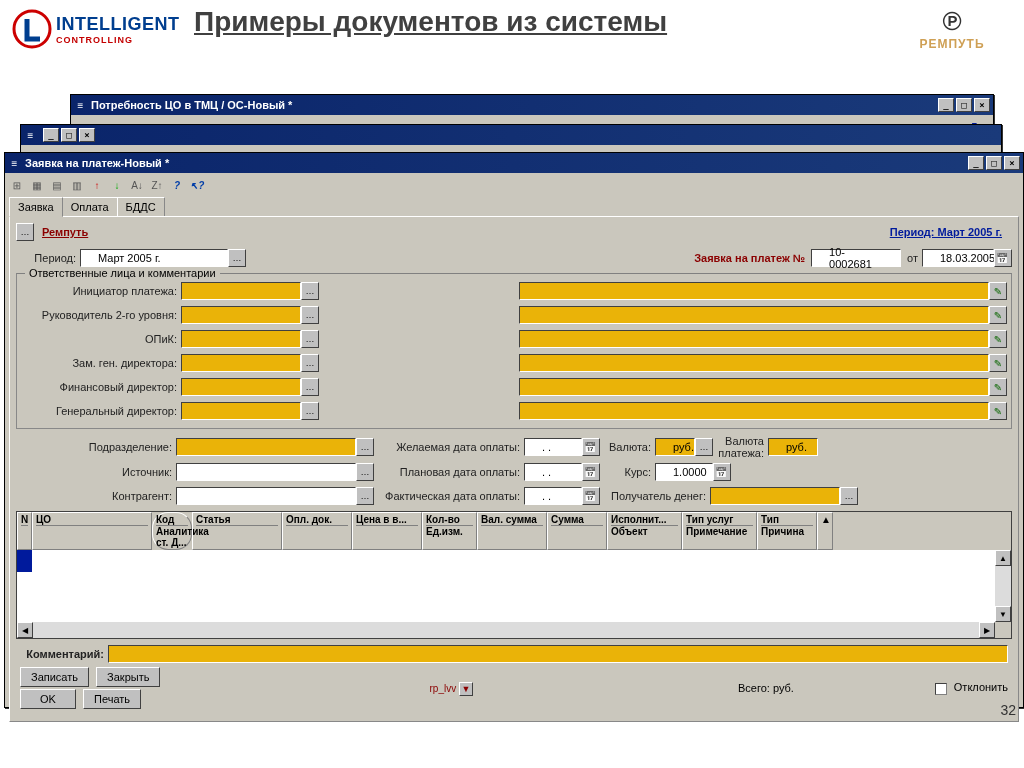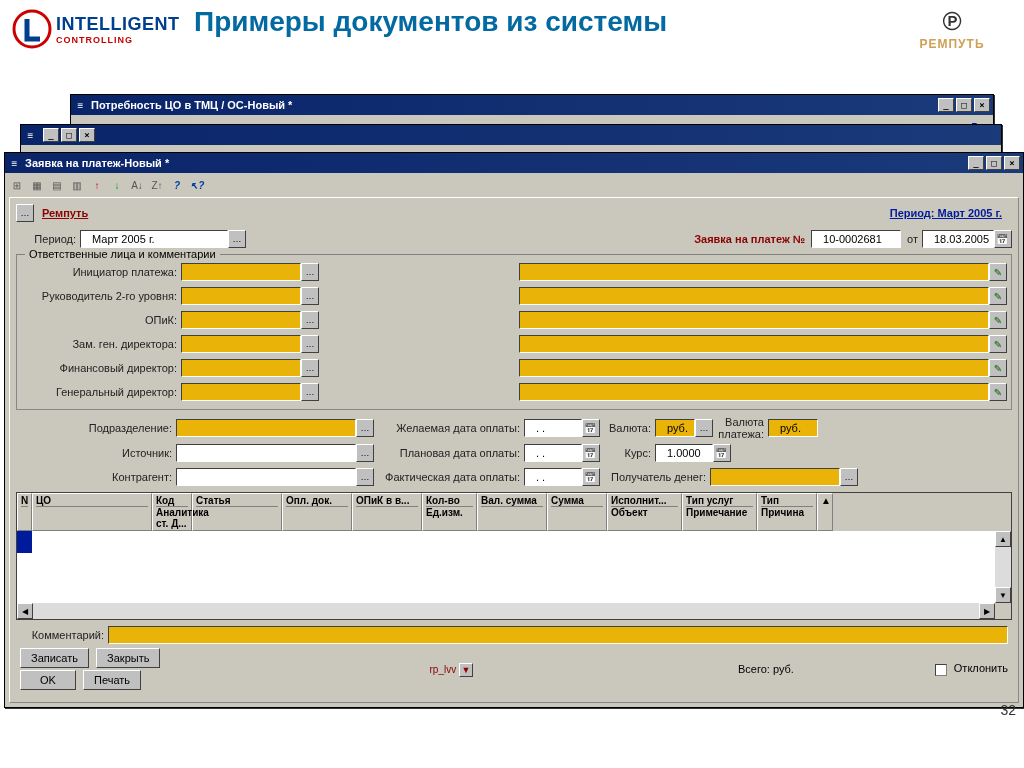--- a/index.html
+++ b/index.html
@@ -5,21 +5,21 @@
 * { box-sizing: border-box; margin: 0; padding: 0; font-family: "MS Sans Serif", Tahoma, Arial, sans-serif; }
 body { background: #fff; width: 1024px; height: 768px; position: relative; overflow: hidden; }
 
 
 .slide-header { display: flex; align-items: flex-start; padding: 6px 12px 4px; }
 .logo-ic { width: 170px; height: 46px; display: flex; align-items: center; }
 .logo-ic svg { width: 40px; height: 40px; }
 .logo-ic .txt { margin-left: 4px; }
 .logo-ic .t1 { color: #003e8f; font-size: 18px; font-weight: bold; letter-spacing: 0.5px; }
 .logo-ic .t2 { color: #c40000; font-size: 9px; font-weight: bold; letter-spacing: 1px; }
-.slide-title { font-size: 28px; font-weight: bold; color: #0369a1; margin-left: 12px; flex: 1; }
+.slide-title { font-size: 28px; font-weight: bold; color: #404040; margin-left: 12px; flex: 1; text-decoration: underline; }
 .logo-remp { width: 120px; text-align: center; }
 .logo-remp .rp-icon { font-size: 26px; font-weight: bold; color: #333; }
 .logo-remp .rp-txt { color: #cfa055; font-size: 12px; font-weight: bold; letter-spacing: 1px; }
 
 
 .win { position: absolute; background: #cac7bd; border: 1px solid #000; box-shadow: 1px 1px 0 #333; }
 .titlebar { height: 20px; background: linear-gradient(to right, #0a246a, #1a3a7a); color: #fff; display: flex; align-items: center; padding: 0 3px; font-size: 11px; }
 .titlebar .doc-icon { width: 13px; height: 13px; margin-right: 4px; display: inline-flex; align-items: center; justify-content: center; }
 .titlebar .doc-icon::before { content: "≡"; color: #fff; font-size: 10px; }
 .titlebar .tb-title { flex: 1; font-weight: bold; }
@@ -39,21 +39,21 @@
 .panel { border: 1px solid #888; border-top-color: #fff; border-left-color: #fff; margin: 0 4px 4px; background: #cac7bd; padding: 6px; font-size: 11px; }
 
 
 .hdr-row { display: flex; align-items: center; margin-bottom: 6px; }
 .link-remp { color: #8b0000; text-decoration: underline; font-weight: bold; margin-left: 8px; }
 .period-label { color: #001a9c; font-weight: bold; margin-left: auto; margin-right: 10px; text-decoration: underline; }
 
 
 .field-row { display: flex; align-items: center; min-height: 22px; margin-bottom: 2px; }
 .lbl { text-align: right; padding-right: 4px; color: #222; }
-.input { background: #fff; border: 1px solid #808080; border-top-color: #404040; border-left-color: #404040; border-bottom-color: #fff; border-right-color: #fff; height: 18px; display: inline-flex; align-items: center; padding: 0 11px; font-size: 11px; }
+.input { background: #fff; border: 1px solid #808080; border-top-color: #404040; border-left-color: #404040; border-bottom-color: #fff; border-right-color: #fff; height: 18px; display: inline-flex; align-items: center; padding: 0 17px; font-size: 11px; }
 .input.ro { background: #eab308; }
 .pickbtn { width: 18px; height: 18px; background: #c0c0c0; border: 1px solid #fff; border-right-color: #404040; border-bottom-color: #404040; display: inline-flex; align-items: center; justify-content: center; font-size: 9px; }
 .calbtn::before { content: "📅"; font-size: 10px; filter: grayscale(100%); }
 .editbtn::before { content: "✎"; color: #0a6600; font-size: 10px; }
 
 .groupbox { border: 1px solid #888; border-top-color: #808080; padding: 6px 4px 4px; margin: 4px 0 6px; position: relative; }
 .groupbox .legend { position: absolute; top: -7px; left: 8px; background: #cac7bd; padding: 0 4px; font-size: 11px; }
 
 .req-title { color: #8b0000; font-weight: bold; }
 
@@ -144,20 +144,25 @@
     <span class="tbtn">▤</span>
     <span class="tbtn">▥</span>
     <span class="tbtn" style="color:#c00;">↑</span>
     <span class="tbtn" style="color:#0a0;">↓</span>
     <span class="tbtn">A↓</span>
     <span class="tbtn">Z↑</span>
     <span class="tbtn help-q">?</span>
     <span class="tbtn help-q">↖?</span>
   </div>
 
+  <div class="tabs">
+    <div class="tab active">Заявка</div>
+    <div class="tab">Оплата</div>
+    <div class="tab">БДДС</div>
+  </div>
 
   <div class="panel">
     <div class="hdr-row">
       <span class="pickbtn">…</span>
       <span class="link-remp">Ремпуть</span>
       <span class="period-label">Период: Март 2005 г.</span>
     </div>
 
     <div class="field-row">
       <span class="lbl" style="width:64px;">Период:</span>
@@ -264,34 +269,34 @@
     <div class="grid" style="position:relative;">
       <div class="grid-header" id="grid-header">
           <div class="gh dbl" style="width: 15px;">
             <span>N</span>
             <span>&nbsp;</span>
           </div>
           <div class="gh dbl" style="width: 120px;">
             <span>ЦО</span>
             <span>&nbsp;</span>
           </div>
-          <div class="gh dbl" style="width: 40px;">
+          <div class="gh dbl" style="width: 40px; border-radius: 16px;">
             <span>Код</span>
             <span>Аналитика ст. Д...</span>
           </div>
           <div class="gh dbl" style="width: 90px;">
             <span>Статья</span>
             <span>&nbsp;</span>
           </div>
           <div class="gh dbl" style="width: 70px;">
             <span>Опл. док.</span>
             <span>&nbsp;</span>
           </div>
           <div class="gh dbl" style="width: 70px;">
-            <span>ОПиК в в...</span>
+            <span>Цена в в...</span>
             <span>&nbsp;</span>
           </div>
           <div class="gh dbl" style="width: 55px;">
             <span>Кол-во</span>
             <span>Ед.изм.</span>
           </div>
           <div class="gh dbl" style="width: 70px;">
             <span>Вал. сумма</span>
             <span>&nbsp;</span>
           </div>
@@ -324,21 +329,21 @@
       <div class="scroll-h">
         <div class="sbtn">◀</div>
         <div style="flex:1"></div>
         <div class="sbtn">▶</div>
         <div style="width:16px;background:#cac7bd;"></div>
       </div>
     </div>
 
     <div class="footer">
       <div class="field-row">
-        <span class="lbl" style="width:88px;">Комментарий:</span>
+        <span class="lbl" style="width:88px;font-weight:bold;">Комментарий:</span>
         <span class="input ro" style="flex:1;"></span>
       </div>
       <div class="field-row" style="align-items:center; margin-top:2px;">
         <div style="display:flex; flex-direction:column; gap:2px;">
           <div>
             <span class="btn">Записать</span>
             <span class="btn">Закрыть</span>
           </div>
           <div>
             <span class="btn">OK</span>

